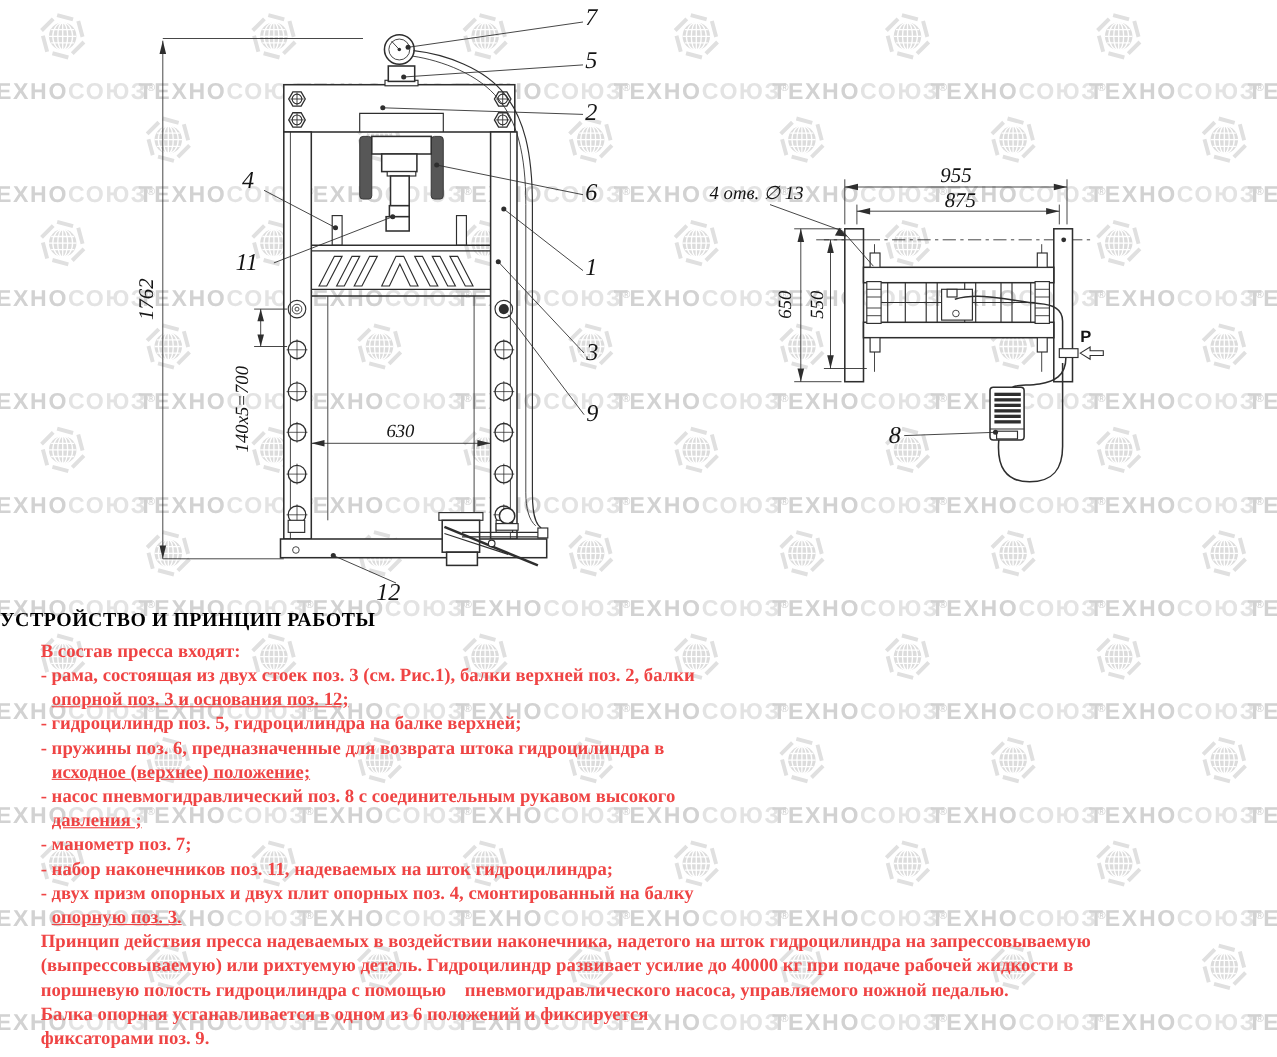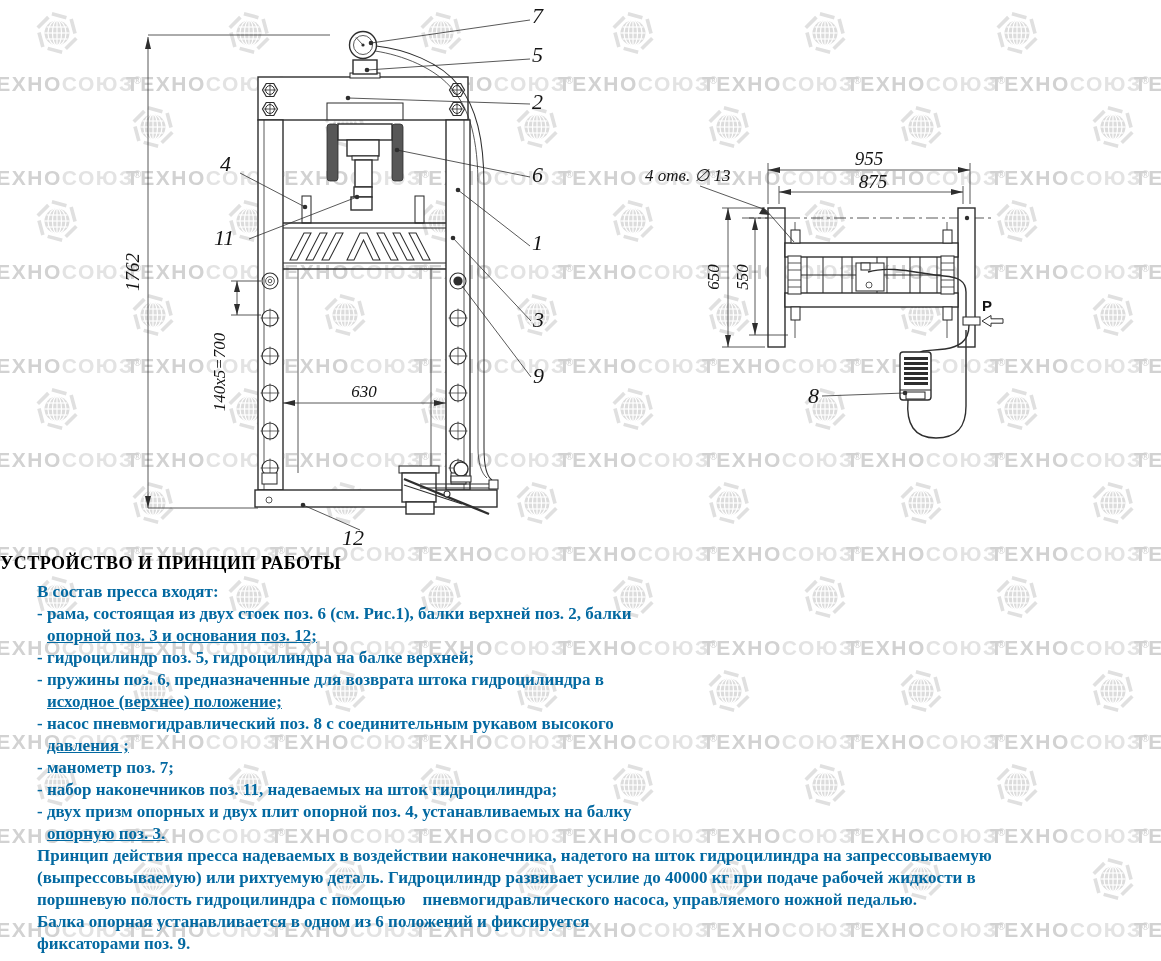--- a/index.html
+++ b/index.html
@@ -24,21 +24,21 @@
   .fillk{fill:#2e2e2e;stroke:none;}
   .spring{fill:#575757;stroke:#2e2e2e;stroke-width:0.8;}
   .co{font:italic 22px "Liberation Serif",serif;fill:#141414;}
   .dim{font:italic 17px "Liberation Serif",serif;fill:#141414;}
   .dimb{font:italic 19px "Liberation Serif",serif;fill:#141414;}
   .plab{font:bold 15px "Liberation Sans",sans-serif;fill:#141414;}
   
   #sect-title{position:absolute;left:0;top:553px;width:1161px;text-align:left;z-index:2;
      font-weight:bold;font-size:18px;color:#000;letter-spacing:.5px;}
   #textblock{position:absolute;left:37px;top:581px;width:1120px;z-index:2;}
-  .tl{font-weight:bold;font-size:17px;line-height:22px;color:#0369a1;white-space:pre;}
+  .tl{font-weight:bold;font-size:17px;line-height:22px;color:#ef4444;white-space:pre;}
   .tl.ind{padding-left:10px;text-decoration:underline;}
 </style>
 </head>
 <body>
 
 <div id="stage">
 
   <svg width="0" height="0" style="position:absolute" aria-hidden="true">
     <defs>
       <g id="globe-sym">
@@ -534,30 +534,30 @@
         <path class="thin" d="M822,396 L905,393"></path>
           <circle class="fillk" cx="905" cy="393" r="2.3"></circle>
         <text class="co" x="808" y="403">8</text>
       </g>
     </g>
   </svg>
 
   <div id="sect-title">УСТРОЙСТВО И ПРИНЦИП РАБОТЫ</div>
   <div id="textblock">
       <div class="tl">В состав пресса входят:</div>
-      <div class="tl">- рама, состоящая из двух стоек поз. 6 (см. Рис.1), балки верхней поз. 2, балки</div>
+      <div class="tl">- рама, состоящая из двух стоек поз. 3 (см. Рис.1), балки верхней поз. 2, балки</div>
       <div class="tl ind">опорной поз. 3 и основания поз. 12;</div>
       <div class="tl">- гидроцилиндр поз. 5, гидроцилиндра на балке верхней;</div>
       <div class="tl">- пружины поз. 6, предназначенные для возврата штока гидроцилиндра в</div>
       <div class="tl ind">исходное (верхнее) положение;</div>
       <div class="tl">- насос пневмогидравлический поз. 8 с соединительным рукавом высокого</div>
       <div class="tl ind">давления ;</div>
       <div class="tl">- манометр поз. 7;</div>
       <div class="tl">- набор наконечников поз. 11, надеваемых на шток гидроцилиндра;</div>
-      <div class="tl">- двух призм опорных и двух плит опорной поз. 4, устанавливаемых на балку</div>
+      <div class="tl">- двух призм опорных и двух плит опорных поз. 4, смонтированный на балку</div>
       <div class="tl ind">опорную поз. 3.</div>
       <div class="tl">Принцип действия пресса надеваемых в воздействии наконечника, надетого на шток гидроцилиндра на запрессовываемую</div>
       <div class="tl">(выпрессовываемую) или рихтуемую деталь. Гидроцилиндр развивает усилие до 40000 кг при подаче рабочей жидкости в</div>
       <div class="tl">поршневую полость гидроцилиндра с помощью    пневмогидравлического насоса, управляемого ножной педалью.</div>
       <div class="tl">Балка опорная устанавливается в одном из 6 положений и фиксируется</div>
       <div class="tl">фиксаторами поз. 9.</div>
     </div>
 
 </div>
 

